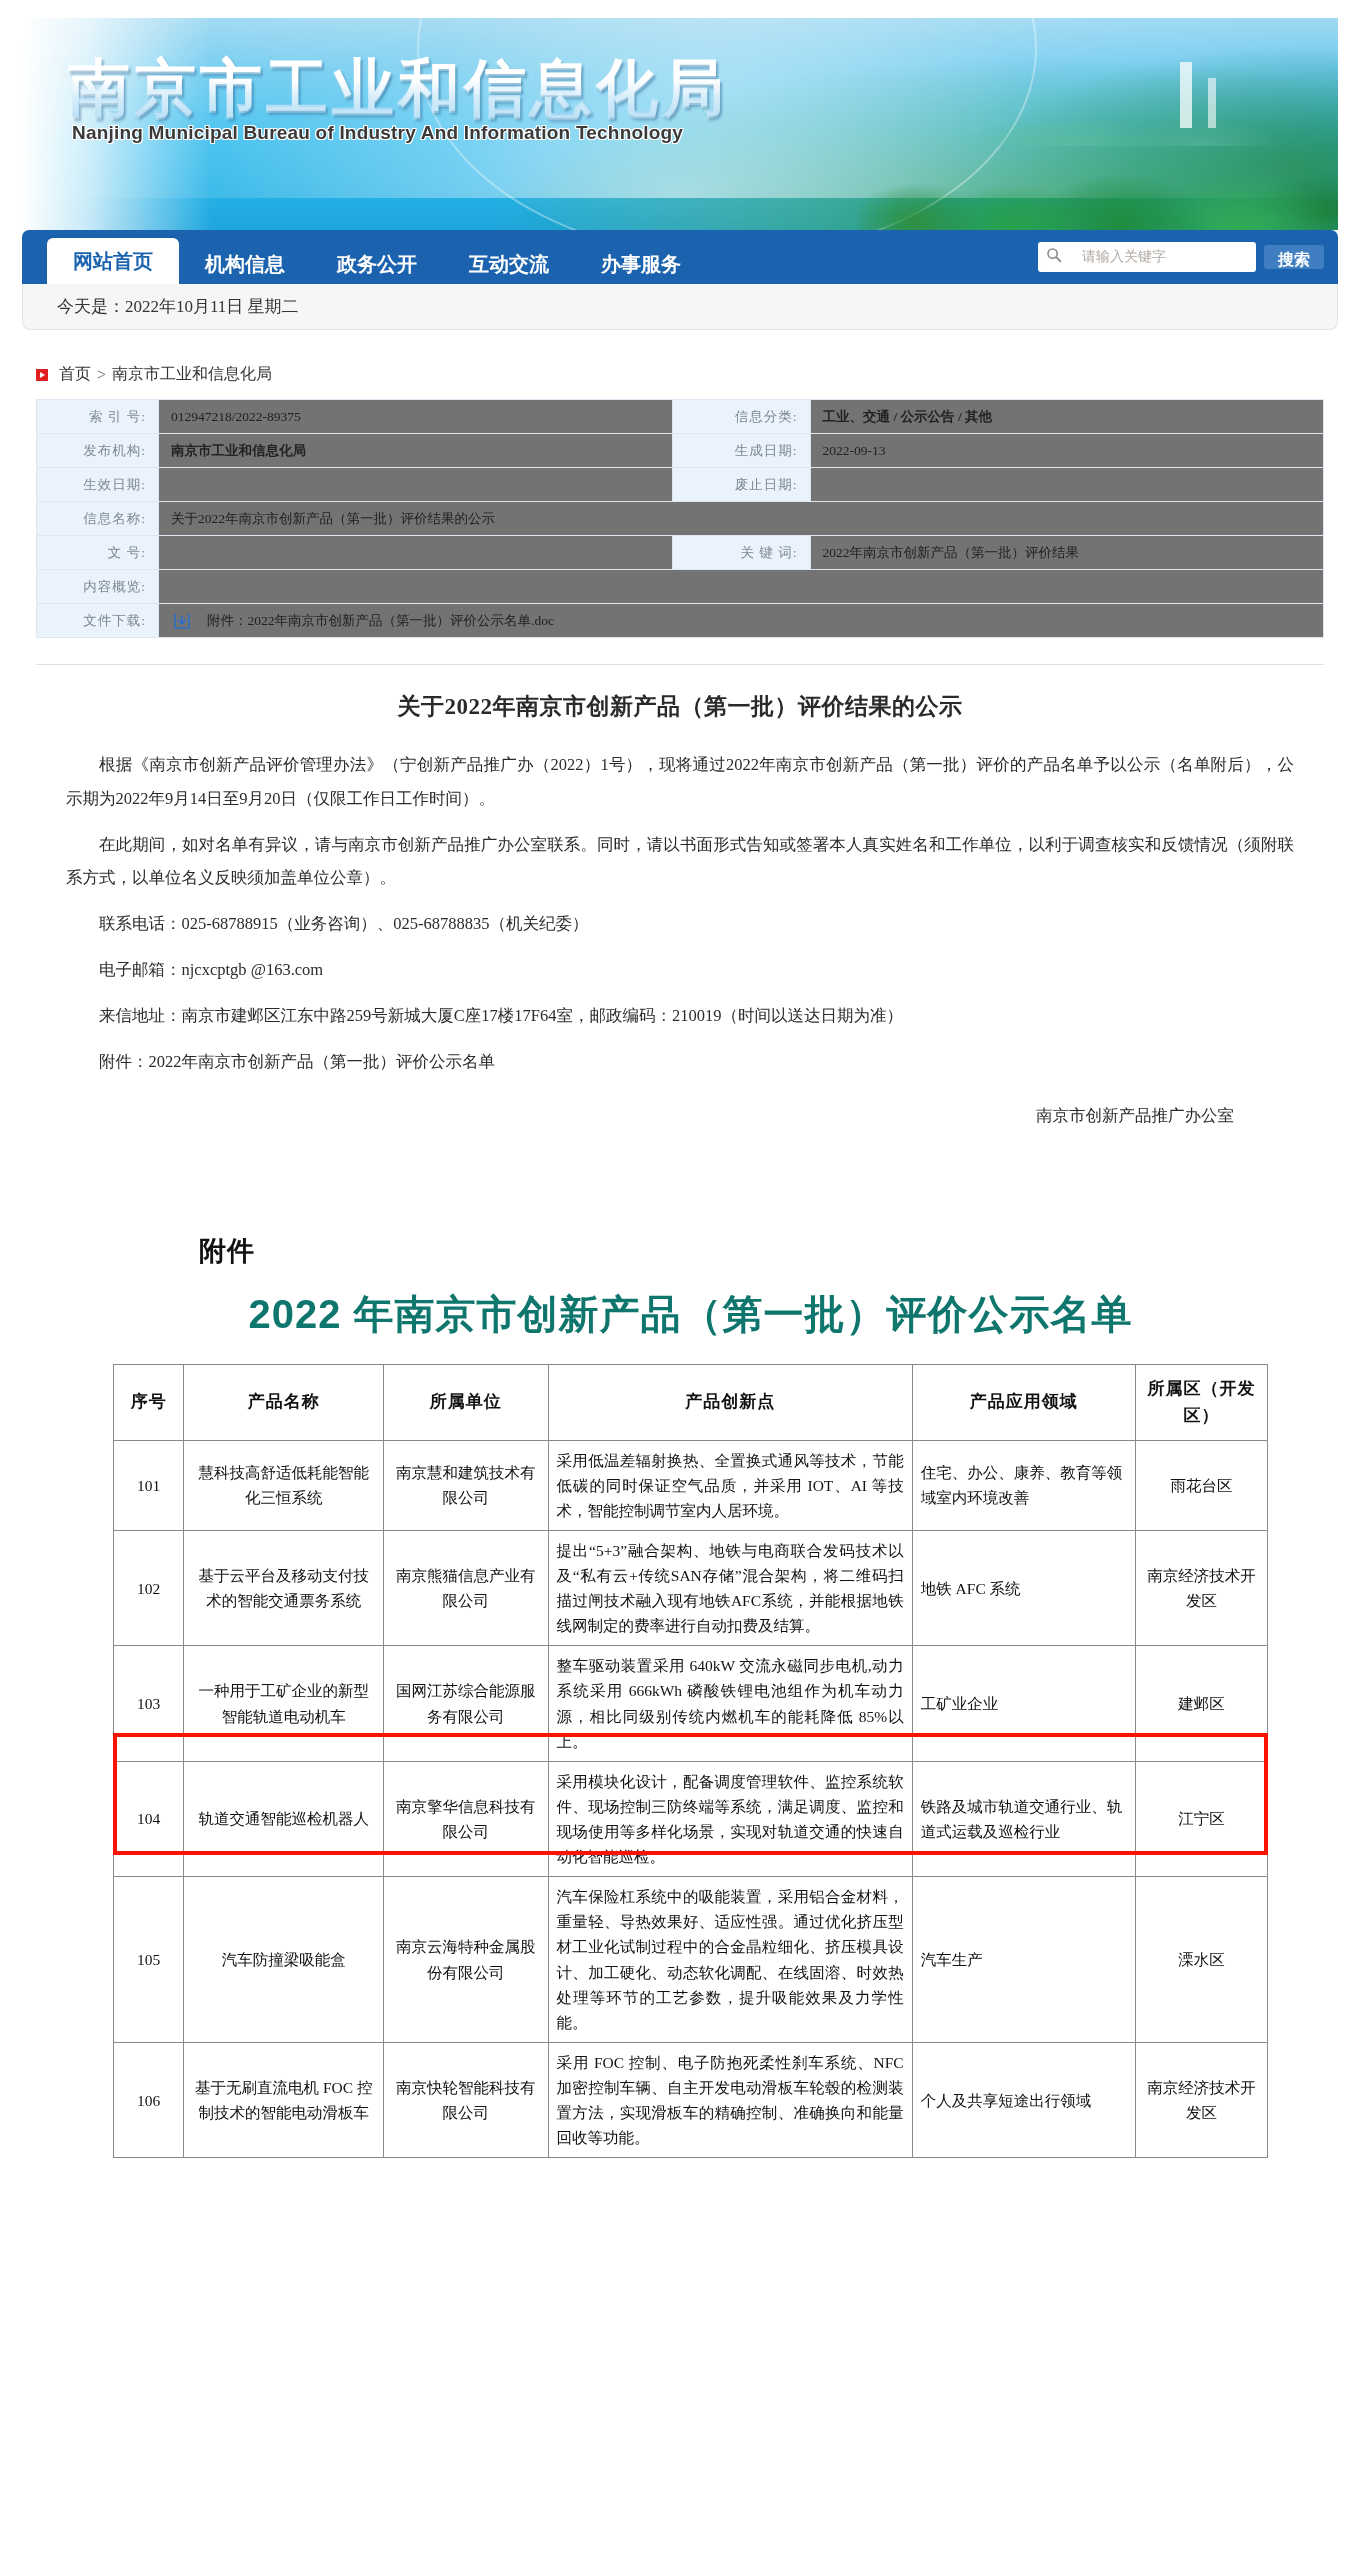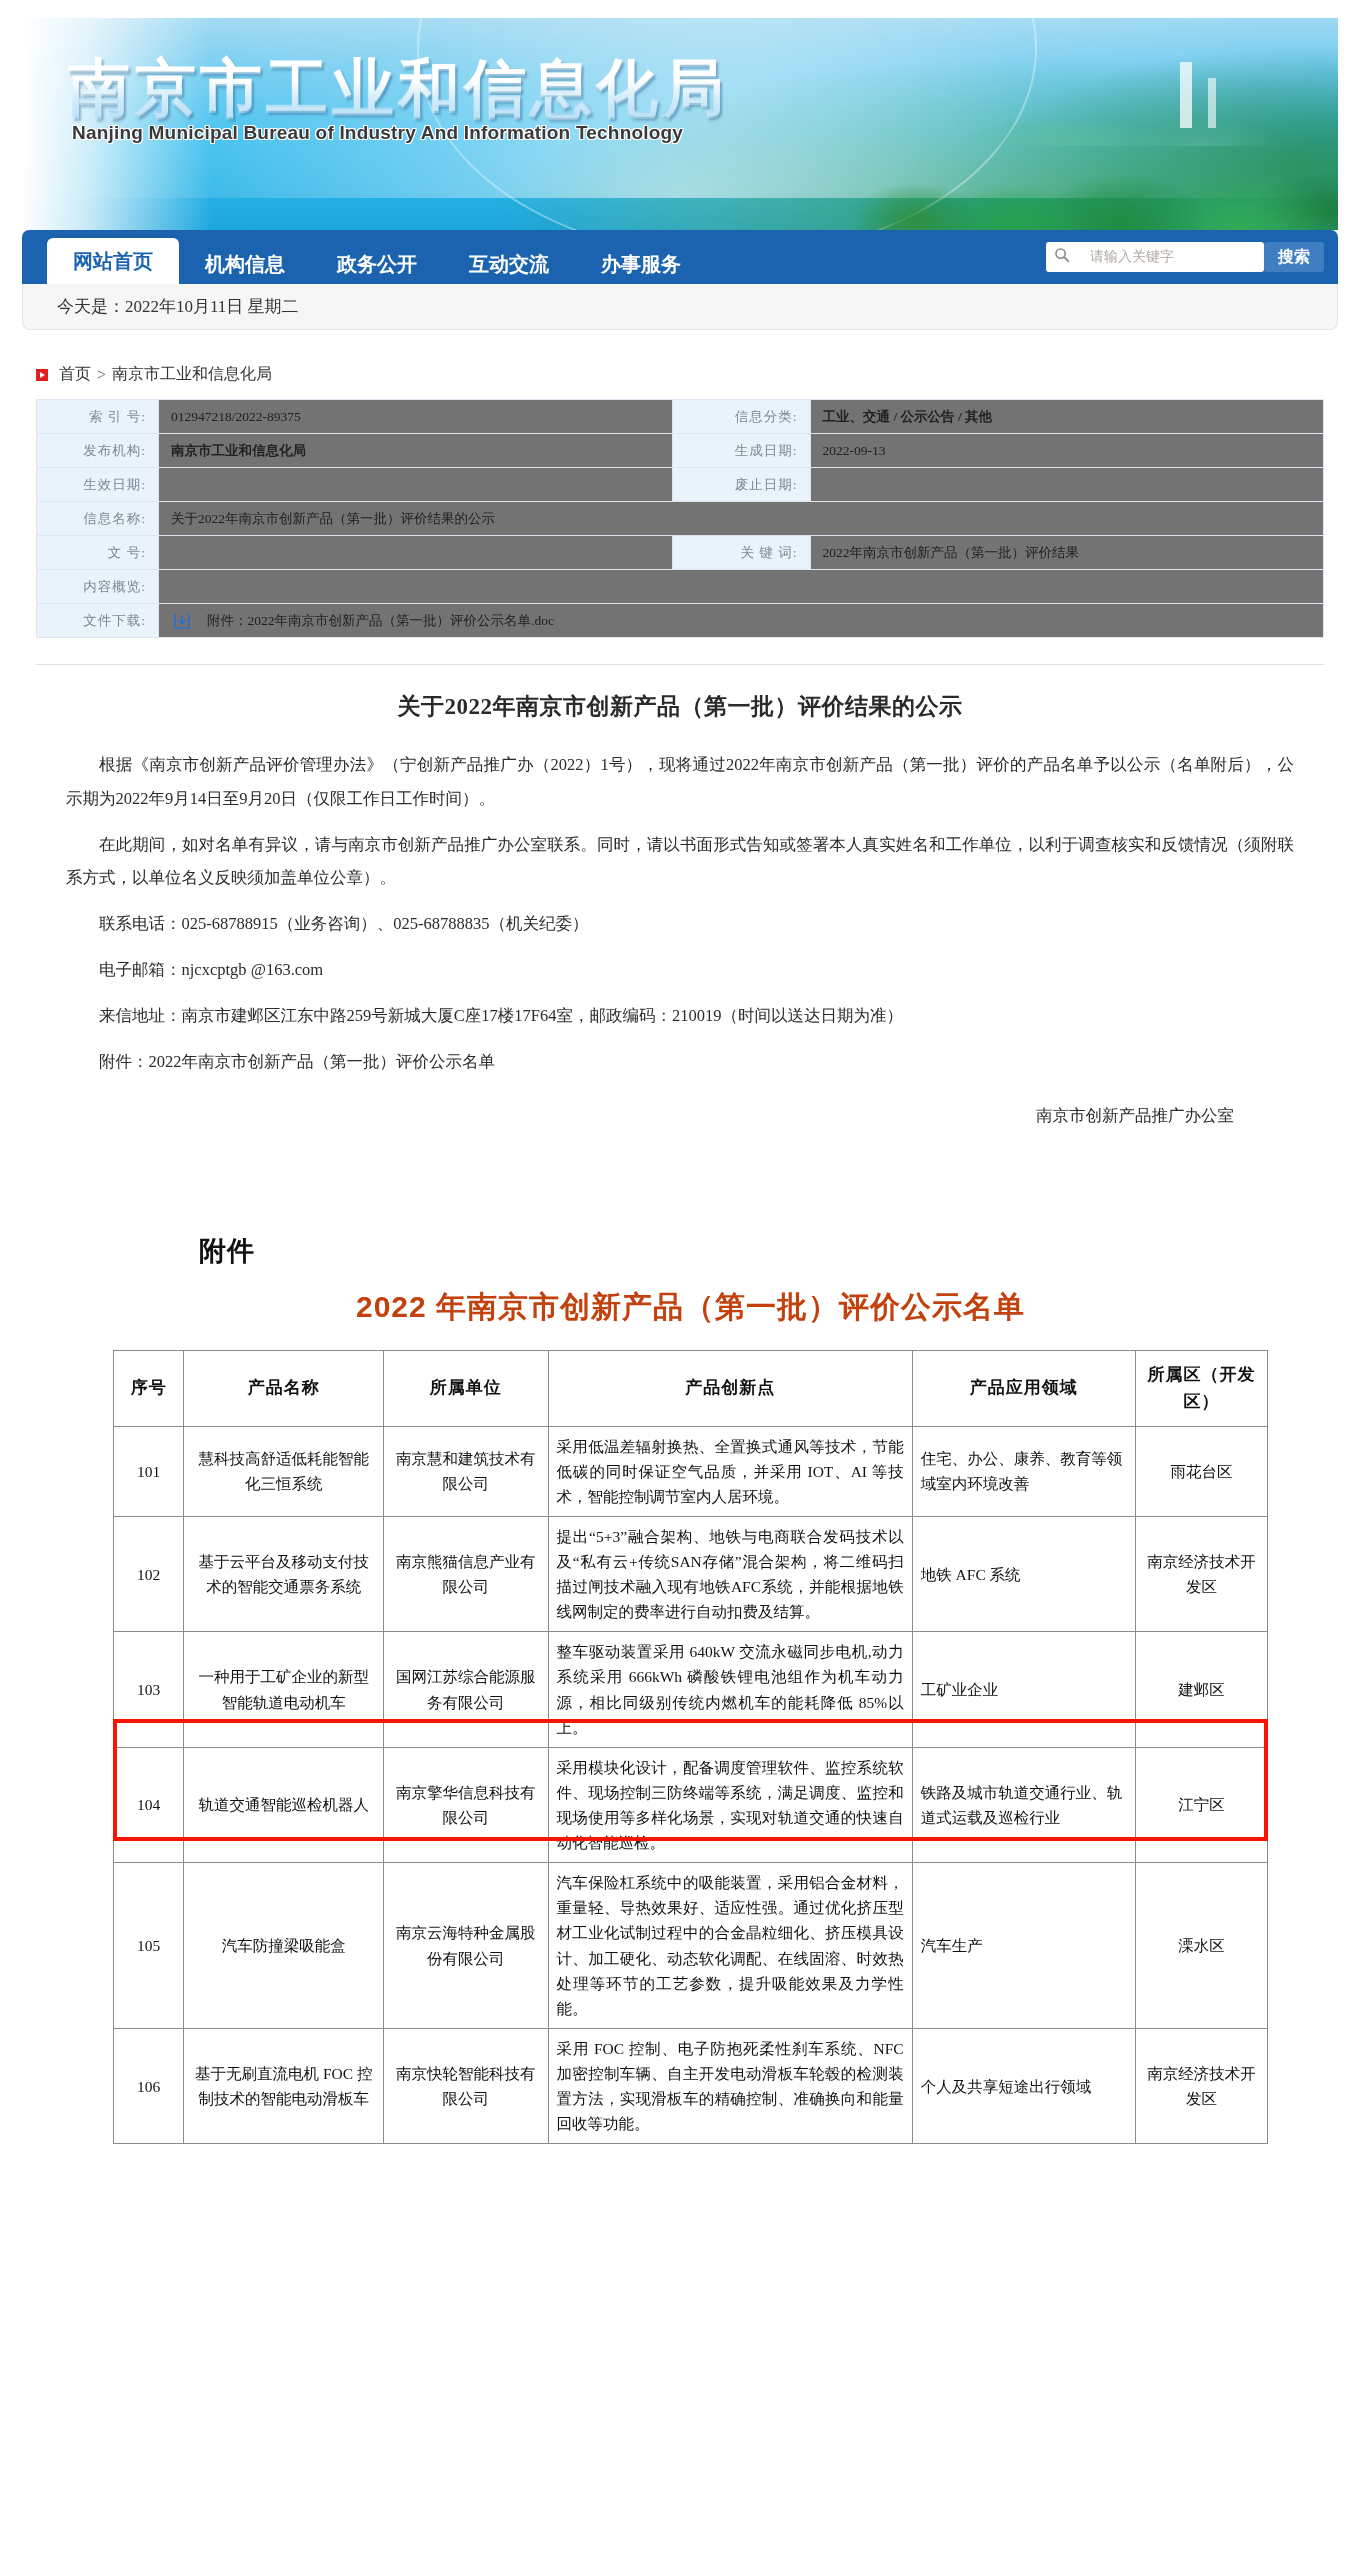--- a/index.html
+++ b/index.html
@@ -139,21 +139,22 @@
     padding:0 8px;
   }
   .searchfield svg { flex:0 0 auto; }
   .searchfield .ph {
     font-family:"Liberation Sans","DejaVu Sans",sans-serif;
     font-size:14px;
     color:#b0a9a2;
     margin-left:20px;
   }
   .searchbtn {
-    height:30px;
+    margin-left:8px;
+    height:24px;
     padding:0 14px;
     background:#3f7fc1;
     color:#ffffff;
     font-family:"Liberation Sans","DejaVu Sans",sans-serif;
     font-size:16px;
     font-weight:bold;
     line-height:30px;
     border-radius:3px;
     cursor:pointer;
   }
@@ -256,23 +257,23 @@
     font-family:"Liberation Sans","DejaVu Sans",sans-serif;
     font-size:27px;
     font-weight:bold;
     color:#111;
     letter-spacing:1px;
   }
   .attach-title {
     margin:18px 0 22px 0;
     text-align:center;
     font-family:"Liberation Sans","DejaVu Sans",sans-serif;
-    font-size:30px;
-    font-weight:bold;
-    color:#c2410c;
+    font-size:40px;
+    font-weight:bold;
+    color:#0f766e;
     letter-spacing:1px;
   }
   .listwrap { margin:0 92px; position:relative; }
   table.list {
     width:100%;
     border-collapse:collapse;
     table-layout:fixed;
     font-family:"Liberation Serif","DejaVu Serif",serif;
   }
   table.list th, table.list td {

